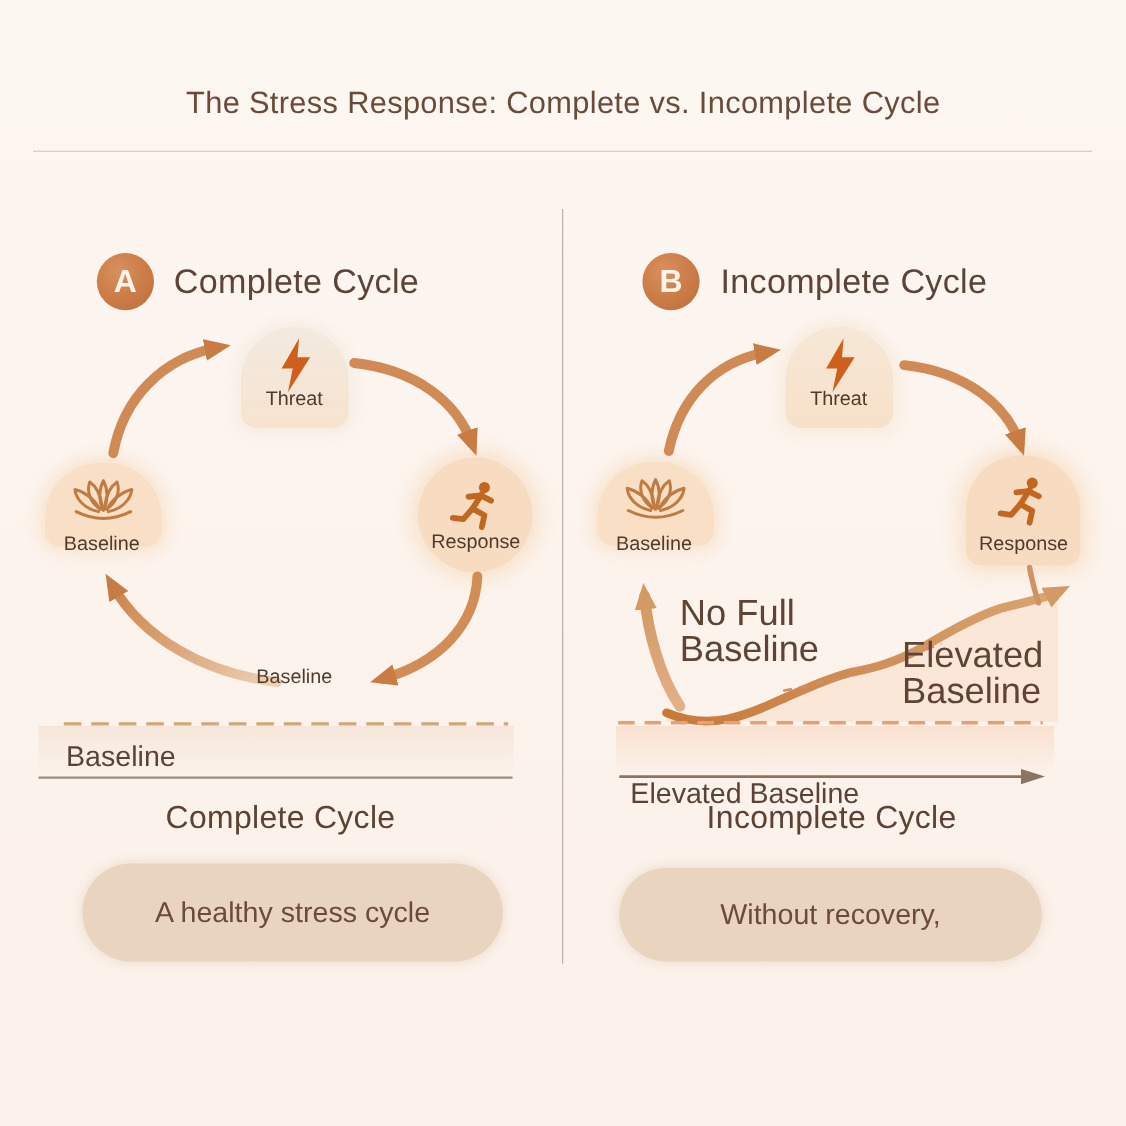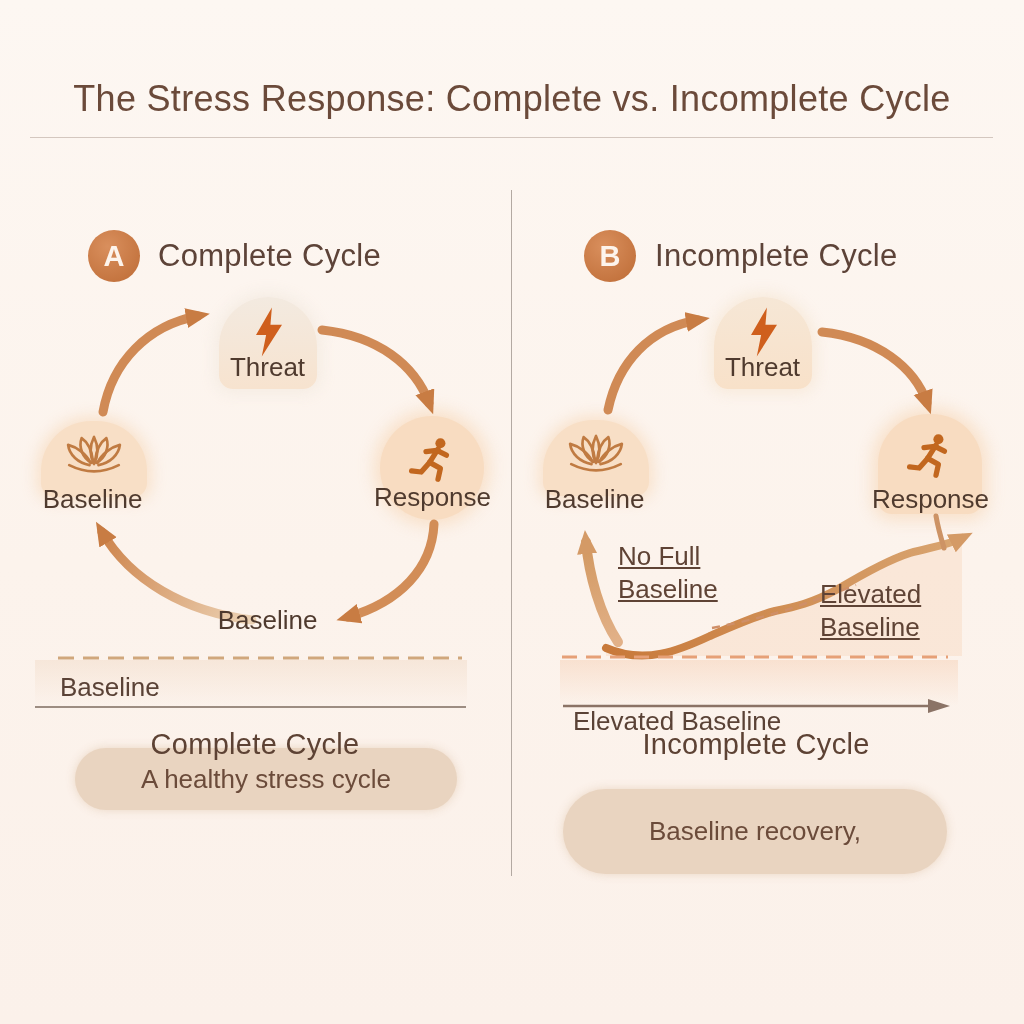--- a/index.html
+++ b/index.html
@@ -4,46 +4,46 @@
 <style>
   html,body{margin:0;padding:0;background:#fcf4ee;}
   .canvas{
     position:relative;width:1024px;height:1024px;overflow:hidden;
     background:linear-gradient(180deg,#fdf7f2 0%,#fcf3ec 55%,#fbf1ea 100%);
     font-family:"Liberation Sans", sans-serif;color:#5d4336;
   }
   .abs{position:absolute;}
   .title{
     left:0;top:78px;width:1024px;text-align:center;
-    font-size:36px;letter-spacing:.3px;color:#6b4a3a;font-weight:500;
+    font-size:28px;letter-spacing:.3px;color:#6b4a3a;font-weight:500;
   }
   .title-rule{left:30px;top:137px;width:963px;height:0;border-top:1.5px solid #d4c7bf;}
   .divider{left:511px;top:190px;width:0;height:686px;border-left:1.5px solid #b3a9a2;}
   .badge{
     width:52px;height:52px;border-radius:50%;
     background:radial-gradient(circle at 38% 32%,#d98f5d,#c4743f 75%);
     display:flex;align-items:center;justify-content:center;
     color:#fdf4ec;font-size:29px;font-weight:bold;
   }
   .panel-header{font-size:31px;color:#5d4338;letter-spacing:.3px;}
   .node-bg{z-index:1;}
   .dome{border-radius:50px 50px 14px 14px;}
-  .node-label{font-size:26px;color:#4f3a2e;text-align:center;z-index:5;}
+  .node-label{font-size:18px;color:#4f3a2e;text-align:center;z-index:5;}
   .svg-layer{left:0;top:0;z-index:3;}
   .icon-wrap{z-index:4;display:block;}
   .axis-label{font-size:26px;color:#5a4236;z-index:5;}
   .cycle-heading{font-size:29px;color:#5d4234;text-align:center;z-index:5;letter-spacing:.3px;}
   .pill{
     background:#e9d4c0;border-radius:44px;z-index:4;
     display:flex;align-items:center;justify-content:center;text-align:center;
     box-shadow:0 0 10px rgba(233,212,192,.9);
   }
   .pill-text{font-size:26px;line-height:35px;color:#6b4b3a;}
   .fade-band{z-index:0;}
-  .ann{font-size:26px;color:#5f4335;line-height:33px;z-index:5;text-decoration:underline;}
+  .ann{font-size:33px;color:#5f4335;line-height:33px;z-index:5;}
 </style>
 </head>
 <body>
 
 <div class="canvas">
 
   <div class="abs title">The Stress Response: Complete vs. Incomplete Cycle</div>
   <div class="abs title-rule"></div>
 
   <div class="abs divider"></div>
@@ -131,21 +131,21 @@
       </g>
     </svg>
   </span>
 
   <div class="abs node-label" style="left:210px;top:352px;width:115px;">Threat</div>
   <div class="abs node-label" style="left:30px;top:484px;width:125px;">Baseline</div>
   <div class="abs node-label" style="left:370px;top:482px;width:125px;">Response</div>
   <div class="abs node-label" style="left:205px;top:605px;width:125px;">Baseline</div>
   <div class="abs axis-label" style="left:60px;top:672px;">Baseline</div>
   <div class="abs cycle-heading" style="left:40px;top:728px;width:430px;">Complete Cycle</div>
-  <div class="abs pill" style="left:75px;top:748px;width:382px;height:62px;">
+  <div class="abs pill" style="left:75px;top:785px;width:382px;height:89px;">
     <div class="pill-text">
       <span>A healthy stress cycle</span><br>
     </div>
   </div>
 
   <div class="abs badge" style="left:584px;top:230px;">B</div>
   <div class="abs panel-header" style="left:655px;top:238px;">Incomplete Cycle</div>
 
   <div class="abs node-bg dome" style="left:714px;top:297px;width:98px;height:92px;background:linear-gradient(180deg,#f6e7d6,#f8e1c9;);background:linear-gradient(180deg,#f6e7d6,#f8e1c9);box-shadow:0 0 14px 4px rgba(246,231,214,.8);"></div>
   <div class="abs node-bg dome" style="left:543px;top:420px;width:106px;height:76px;background:#f8dfc6;box-shadow:0 0 14px 5px rgba(248,223,198,.8);"></div>
@@ -189,17 +189,17 @@
   </div>
   <div class="abs ann" style="left:820px;top:578px;width:142px;text-align:left;">
     <span>Elevated</span><br>
     <span>Baseline</span>
   </div>
 
   <div class="abs axis-label" style="left:573px;top:670px;margin-top:36px;">Elevated Baseline</div>
   <div class="abs cycle-heading" style="left:548px;top:728px;width:416px;">Incomplete Cycle</div>
   <div class="abs pill" style="left:563px;top:789px;width:384px;height:85px;">
     <div class="pill-text">
-      <span>Baseline recovery,</span><br>
+      <span>Without recovery,</span><br>
     </div>
   </div>
 
 </div>
 
 </body></html>

